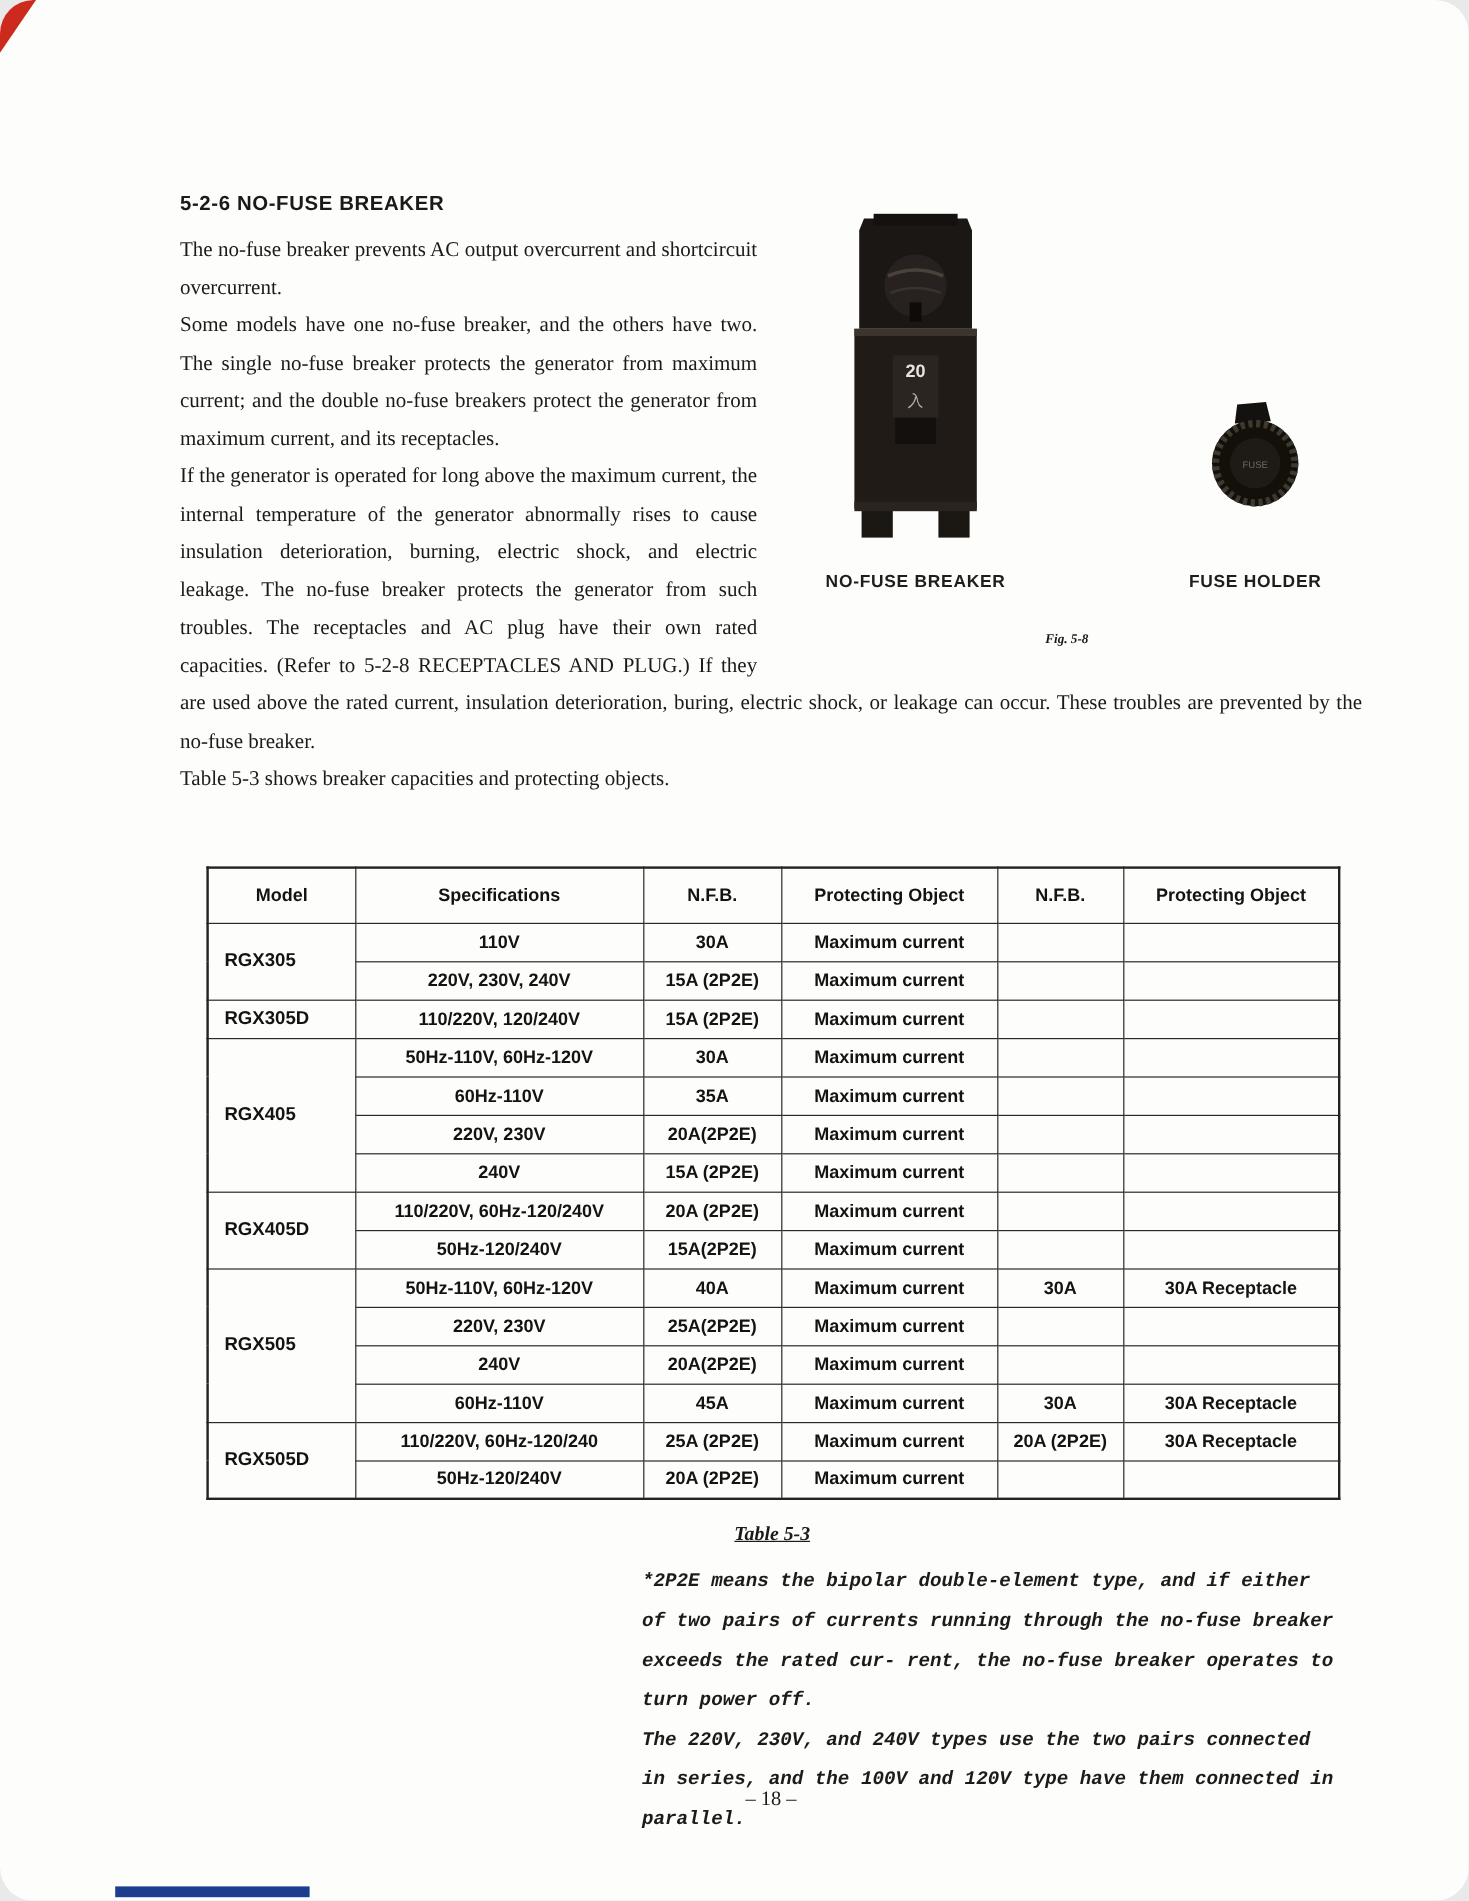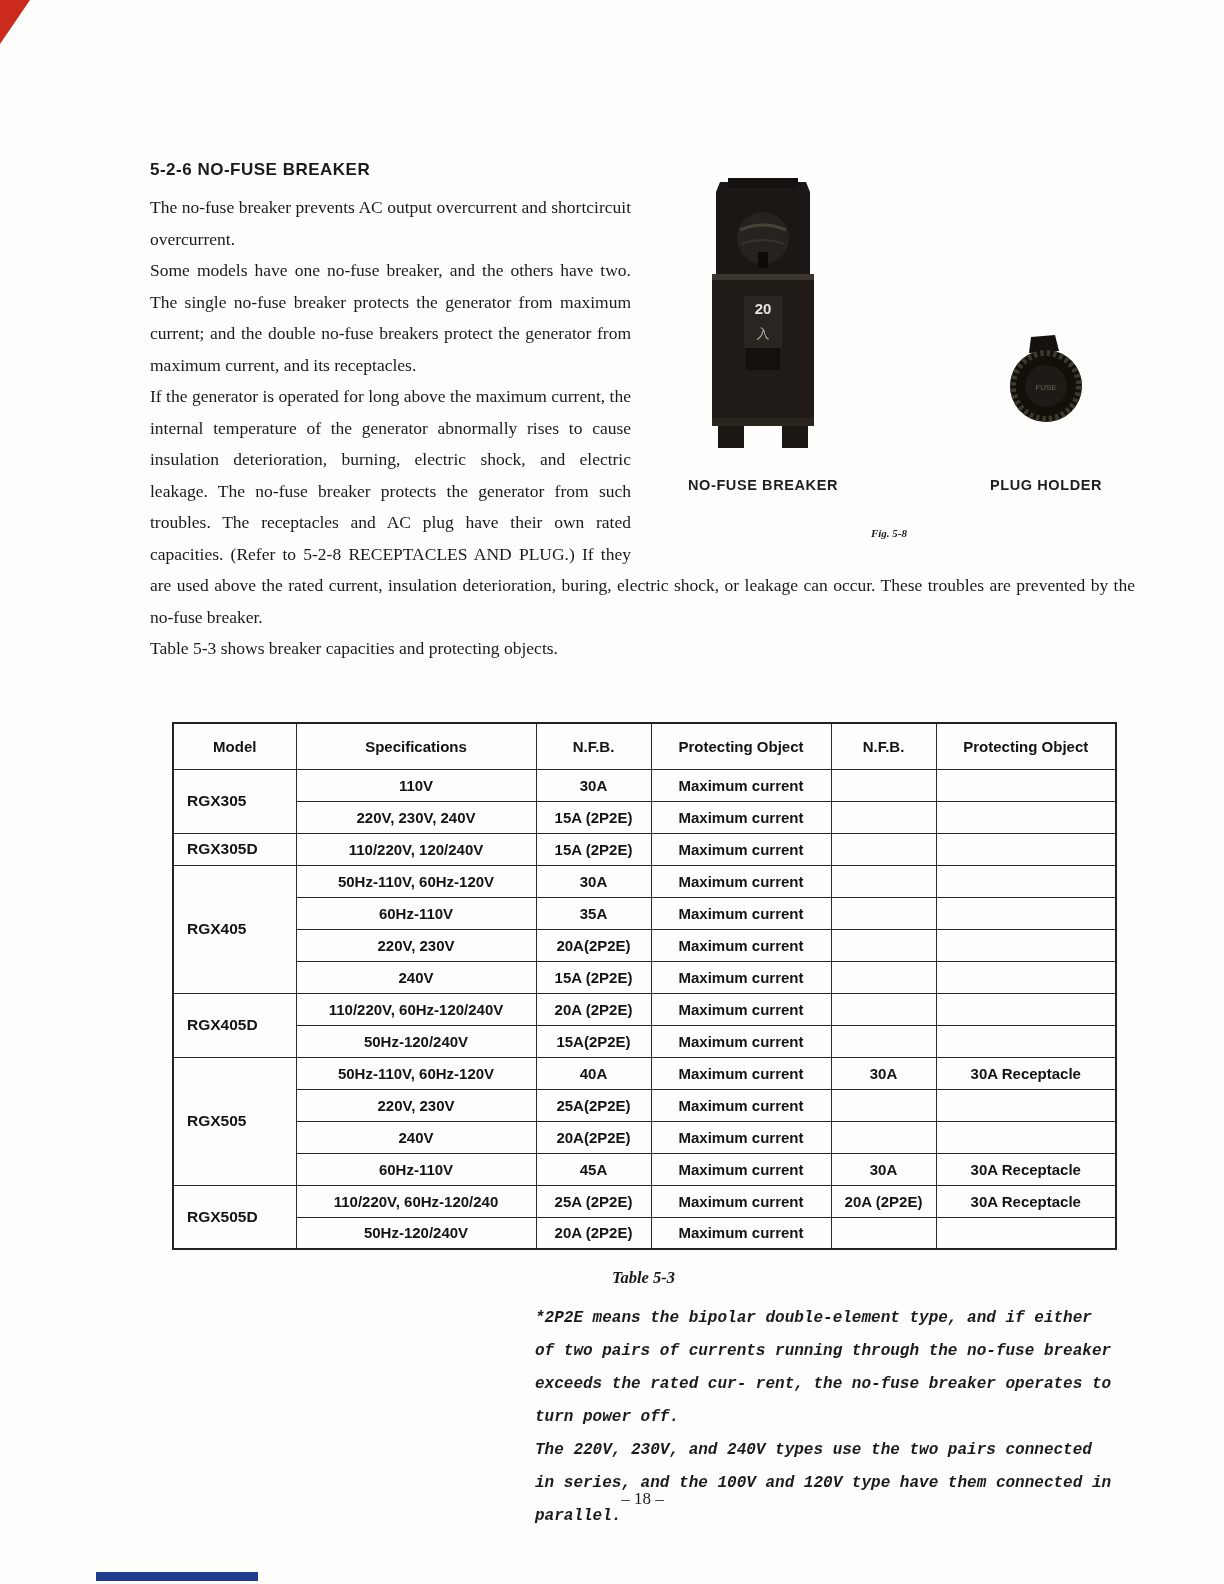--- a/index.html
+++ b/index.html
@@ -1,20 +1,21 @@
 <!DOCTYPE html>
 <html><head>
 <meta charset="utf-8">
 <style>
   * { margin:0; padding:0; box-sizing:border-box; }
   html,body { background:#e9e9e9; }
   .page {
     position:relative; width:1224px; height:1584px; margin:0 auto;
     background:#fdfdfb; color:#171513; overflow:hidden;
     font-family:"Liberation Serif", serif;
+    border-radius:28px;
   }
   .corner-mark {
     position:absolute; top:0; left:0; width:0; height:0;
     border-left:30px solid #cd2a1e; border-bottom:44px solid transparent;
   }
   .heading {
     position:absolute; left:150px; top:160px;
     font-family:"Liberation Sans", sans-serif;
     font-size:17px; font-weight:600; letter-spacing:.5px; color:#1b1a18;
   }
@@ -47,21 +48,21 @@
     color:#141311; border:2px solid #242321;
   }
   .breaker-table th, .breaker-table td {
     border:1px solid #2c2a28; overflow:hidden; white-space:nowrap;
   }
   .breaker-table th { height:46px; font-size:15px; text-align:center; }
   .breaker-table td { height:32px; text-align:center; }
   .breaker-table td.model-cell { text-align:left; padding-left:13px; font-size:15.5px; }
   .table-caption {
     position:absolute; left:172px; top:1268px; width:943px; text-align:center;
-    font-style:italic; font-weight:600; font-size:16.5px; color:#1c1a18;
+    font-style:italic; font-weight:600; font-size:16.5px; color:#1c1a18;text-decoration:underline;
   }
   .footnote {
     position:absolute; left:535px; top:1302px; width:585px;
     font-family:Liberation Mono, monospace; font-style:italic; font-weight:700;
     font-size:16px; line-height:33px; color:#1d1b19;
   }
   .footnote p { margin:0; }
   .page-number {
     position:absolute; left:150px; top:1489px; width:985px; text-align:center;
     font-size:17px; color:#1b1a18;
@@ -103,21 +104,21 @@
 
       <svg class="holder-img" viewBox="0 0 85 88" xmlns="http://www.w3.org/2000/svg">
         <path d="M28,2 L52,0 L56,16 L26,18 Z" fill="#15110e"></path>
         <circle cx="43" cy="51" r="36" fill="#121008"></circle>
         <circle cx="43" cy="51" r="33" fill="none" stroke="#3d3830" stroke-width="6" stroke-dasharray="3.5 3"></circle>
         <circle cx="43" cy="51" r="21" fill="#1e1a15"></circle>
         <text x="43" y="55" font-family="Liberation Sans, sans-serif" font-size="8" fill="#6e675c" text-anchor="middle">FUSE</text>
       </svg>
 
       <div class="fig-label breaker">NO-FUSE BREAKER</div>
-      <div class="fig-label holder">PLUG HOLDER</div>
+      <div class="fig-label holder">FUSE HOLDER</div>
       <div class="fig-caption">Fig. 5-8</div>
     </div>
 
     <p>The no-fuse breaker prevents AC output overcurrent and shortcircuit overcurrent.</p>
     <p>Some models have one no-fuse breaker, and the others have two.  The single no-fuse breaker protects the generator from maximum current; and the double no-fuse breakers protect the generator from maximum current, and its receptacles.</p>
     <p>If the generator is operated for long above the maximum current, the internal temperature of the generator abnormally rises to cause insulation deterioration, burning, electric shock, and electric leakage.  The no-fuse breaker protects the generator from such troubles.  The receptacles and AC plug have their own rated capacities.  (Refer to 5-2-8 RECEPTACLES AND PLUG.)  If they are used above the rated current, insulation deterioration, buring, electric shock, or leakage can occur.  These troubles are prevented by the no-fuse breaker.</p>
     <p>Table 5-3 shows breaker capacities and protecting objects.</p>
   </div>
 
   <table class="breaker-table">

